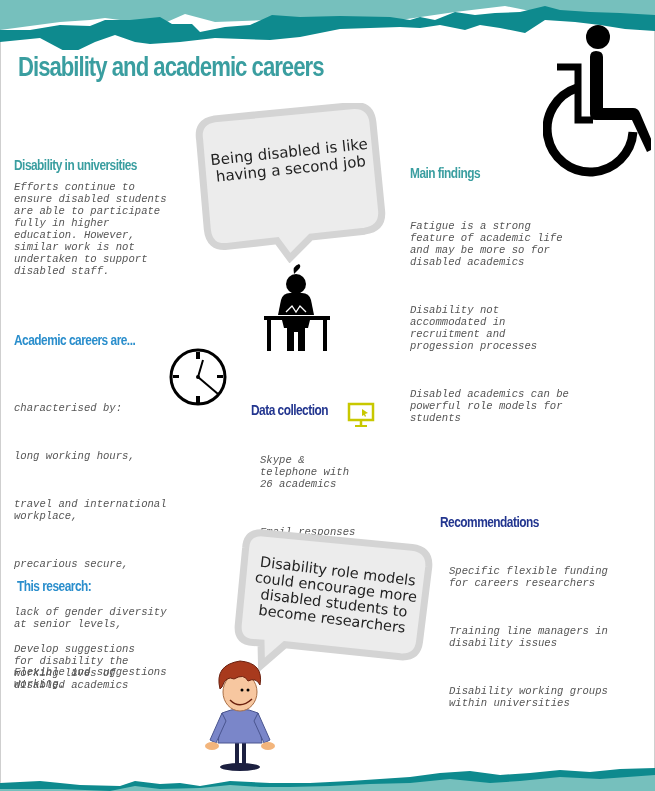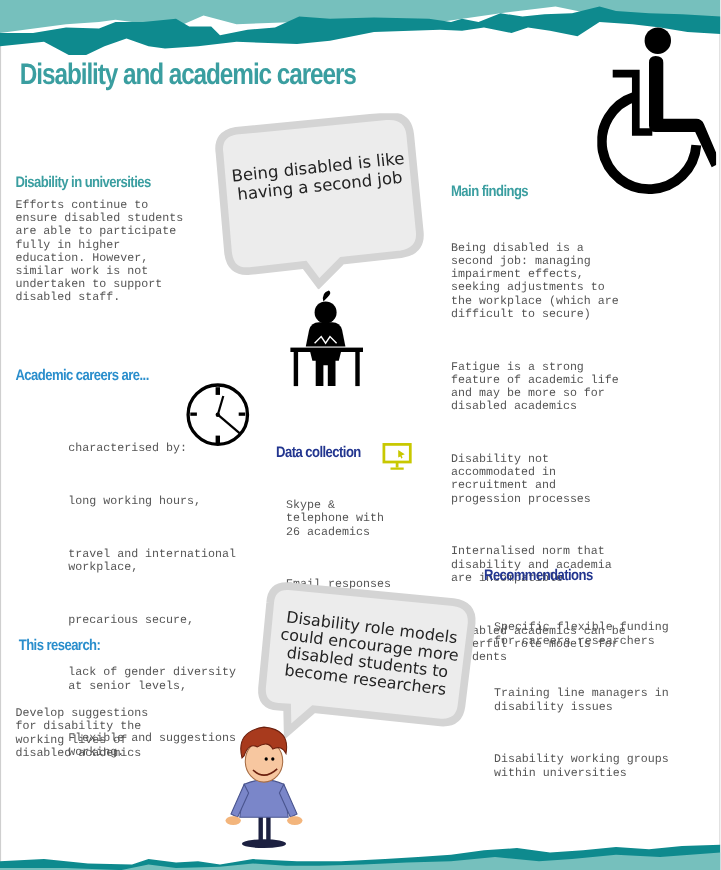--- a/index.html
+++ b/index.html
@@ -6,21 +6,21 @@
   body { width:655px; height:791px; position:relative; overflow:hidden; background:#ffffff; font-family:"Liberation Mono", monospace; }
   .frame { position:absolute; left:0; top:0; width:653px; height:789px; border:1px solid #cfcfcf; }
   .wave { position:absolute; left:0; width:655px; }
   .wave-top { top:0; height:50px; }
   .wave-bottom { bottom:0; height:30px; }
   .title { position:absolute; left:18px; top:52px; font-family:"Liberation Sans", sans-serif; font-weight:bold; font-size:27px; color:#3a9ea0; letter-spacing:-1.2px; transform:scaleX(0.82); transform-origin:left top; white-space:nowrap; }
   .heading { position:absolute; font-family:"Liberation Sans", sans-serif; font-weight:bold; font-size:14px; letter-spacing:-0.6px; transform:scaleX(0.85); transform-origin:left top; white-space:nowrap; }
   .h-teal { color:#3a9ea0; }
   .h-blue { color:#2a8ecc; }
   .h-navy { color:#22358f; }
-  .body-text { position:absolute; font-family:"Liberation Mono", monospace; font-size:10.6px; line-height:12px; color:#555; white-space:pre; }
+  .body-text { position:absolute; font-family:"Liberation Mono", monospace; font-size:10.6px; line-height:12px; color:#555; white-space:pre;font-style:italic; }
   .para { margin:0 0 12px 0; }
   .bubble { position:absolute; }
   .bubble-text { position:absolute; font-family:"DejaVu Sans", sans-serif; color:#222; text-align:center; white-space:pre; }
   .icon { position:absolute; }
 </style>
 </head>
 <body>
 
 <div class="frame"></div>
 
@@ -69,21 +69,21 @@
 <svg class="icon" style="left:168px;top:347px;" width="60" height="60" viewBox="0 0 60 60">
   <circle cx="30" cy="30" r="27" fill="#fff" stroke="#000" stroke-width="3"></circle>
   <rect x="28" y="5" width="4" height="7" fill="#000"></rect>
   <rect x="28" y="49" width="4" height="7" fill="#000"></rect>
   <rect x="5" y="28" width="6" height="3" fill="#000"></rect>
   <rect x="49" y="28" width="6" height="3" fill="#000"></rect>
   <line x1="30" y1="30" x2="35" y2="13" stroke="#000" stroke-width="2"></line>
   <line x1="30" y1="30" x2="50" y2="47" stroke="#000" stroke-width="2"></line>
   <circle cx="30" cy="30" r="2" fill="#000"></circle>
 </svg>
-<div class="body-text" style="left:14px;top:378px;margin-left:48px;">
+<div class="body-text" style="left:14px;top:378px;">
   <div class="para">characterised by:</div>
   <div class="para">long working hours,</div>
   <div class="para">travel and international
 workplace,</div>
   <div class="para">precarious secure,</div>
   <div class="para">lack of gender diversity
 at senior levels,</div>
   <div class="para">Flexible and suggestions
 working.</div>
 </div>
@@ -99,37 +99,28 @@
   <div class="para">Skype &amp;
 telephone with
 26 academics</div>
   <div class="para">Email responses
 from more than
 30 academics</div>
 </div>
 
 <div class="heading h-teal" style="left:410px;top:165px;">Main findings</div>
 <div class="body-text" style="left:410px;top:196px;">
-  <div class="para">Being disabled is a
-second job: managing
-impairment effects,
-seeking adjustments to
-the workplace (which are
-difficult to secure)</div>
   <div class="para">Fatigue is a strong
 feature of academic life
 and may be more so for
 disabled academics</div>
   <div class="para">Disability not
 accommodated in
 recruitment and
 progession processes</div>
-  <div class="para">Internalised norm that
-disability and academia
-are incompatible</div>
   <div class="para">Disabled academics can be
 powerful role models for
 students</div>
 </div>
 
 <div class="heading h-navy" style="left:440px;top:514px;">Recommendations</div>
 <div class="body-text" style="left:449px;top:541px;">
   <div class="para">Specific flexible funding
 for careers researchers</div>
   <div class="para">Training line managers in

